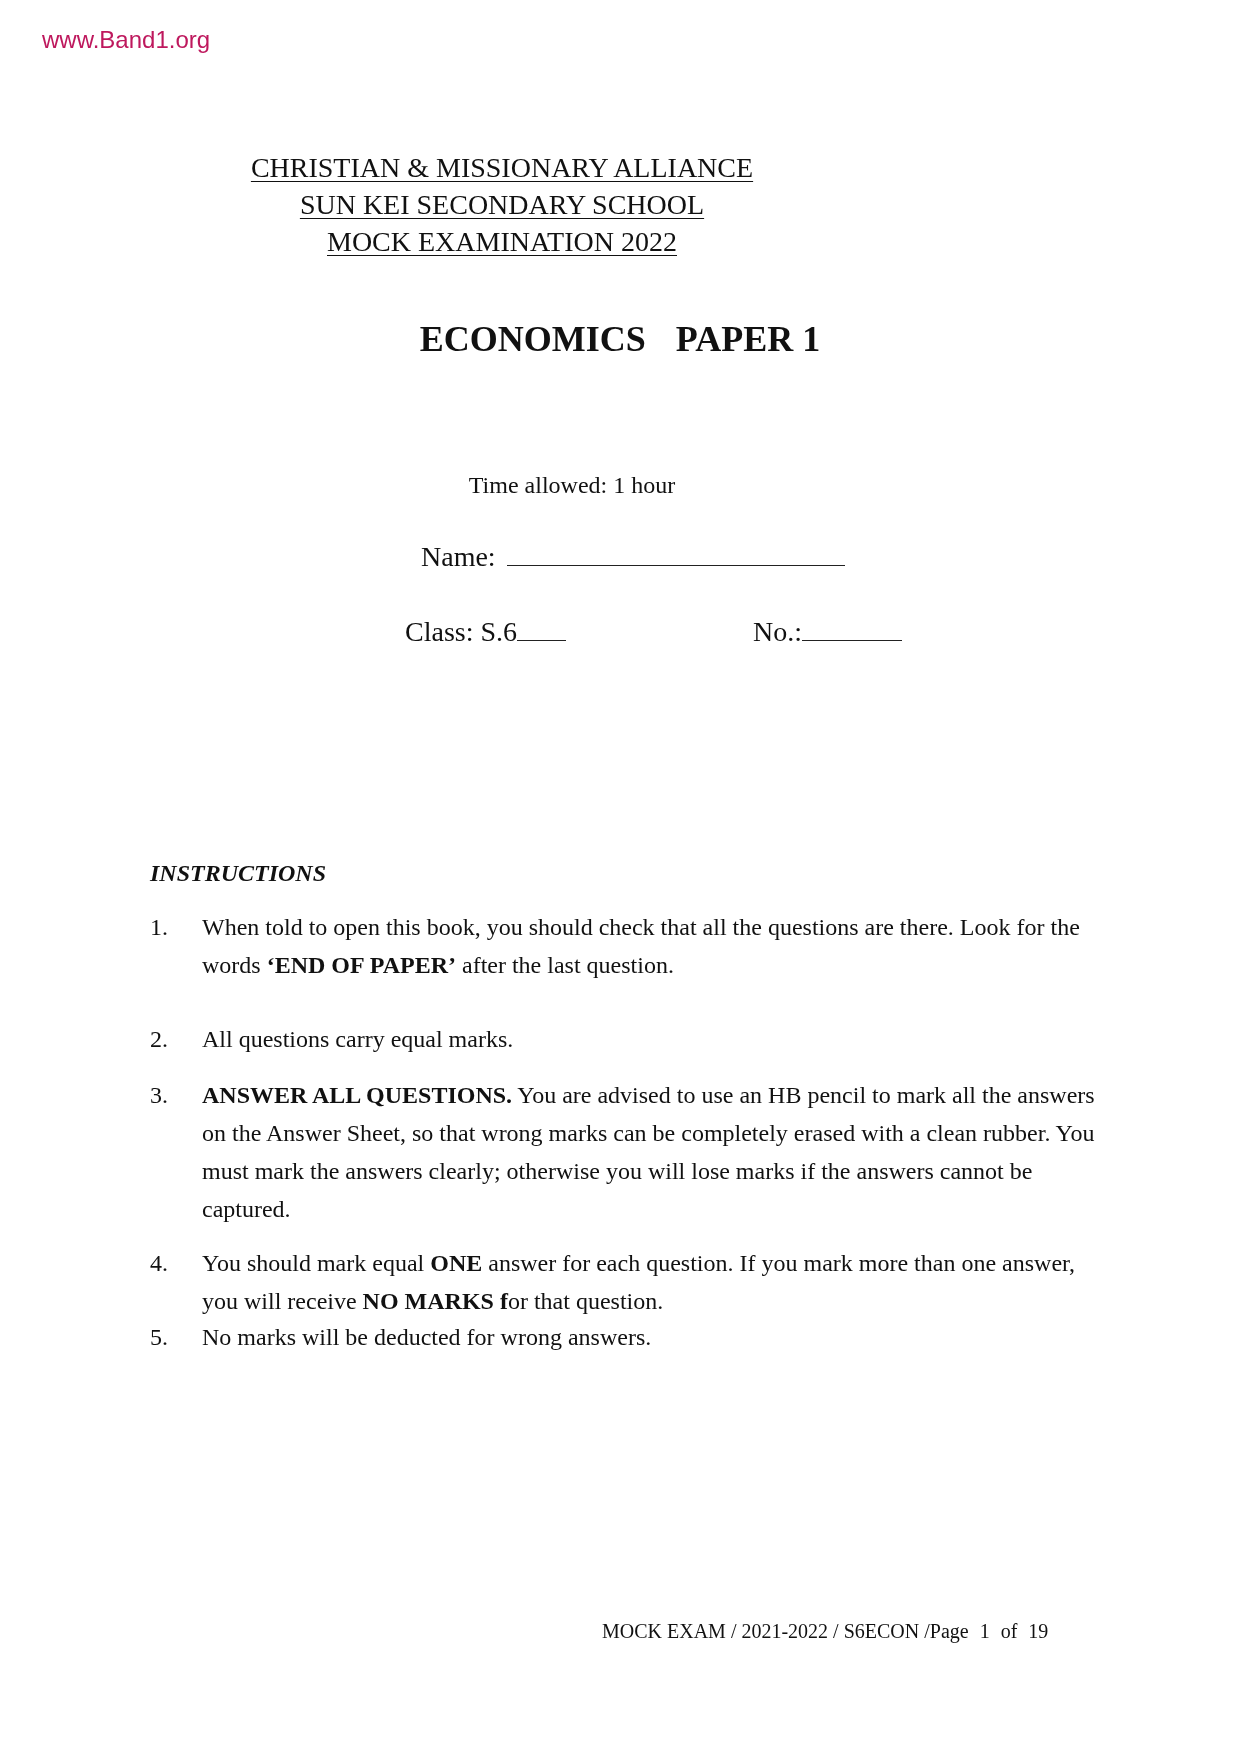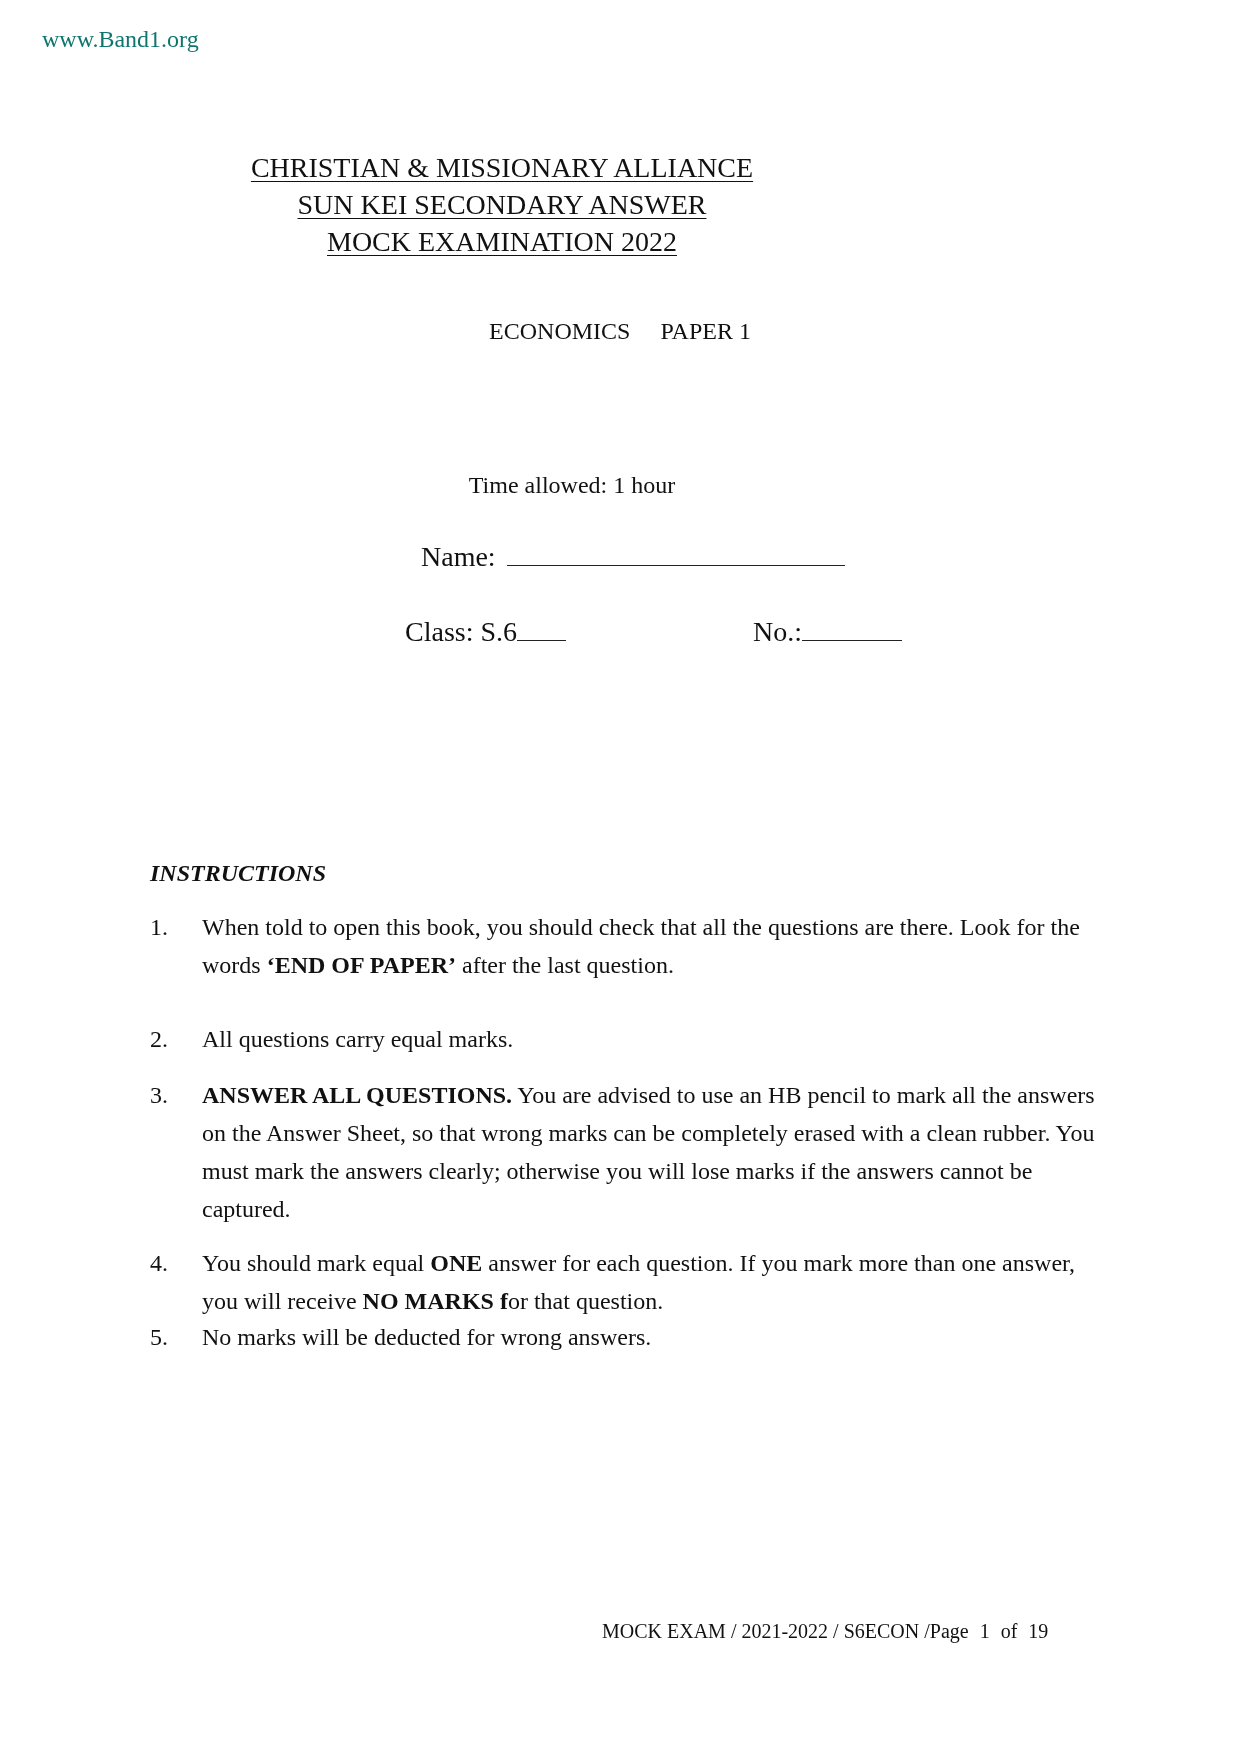--- a/index.html
+++ b/index.html
@@ -1,39 +1,39 @@
 <!DOCTYPE html>
 <html><head>
 <meta charset="utf-8">
 <style>
   html, body { margin: 0; padding: 0; background: #ffffff; }
   body { width: 1240px; height: 1754px; position: relative; overflow: hidden; color: #111111; }
-  .watermark { position: absolute; left: 42px; top: 26px; font-family: Liberation Serif, serif; font-size: 24px; color: #0f766e; }
+  .watermark { position: absolute; left: 42px; top: 26px; font-family: Liberation Sans, sans-serif; font-size: 24px; color: #be185d; }
   .serif { font-family: "Liberation Serif", serif; }
   .header-line { position: absolute; left: 0; width: 1004px; text-align: center; font-size: 28px; }
   .header-line span { text-decoration: underline; text-underline-offset: 4px; text-decoration-thickness: 1px; }
-  .title { position: absolute; left: 0; width: 1240px; top: 318px; text-align: center; font-size: 24px; font-weight: normal; }
+  .title { position: absolute; left: 0; width: 1240px; top: 318px; text-align: center; font-size: 36px; font-weight: bold; }
   .title span + span { margin-left: 30px; }
   .time { position: absolute; top: 472px; left: 0; width: 1144px; text-align: center; font-size: 24px; }
   .field { position: absolute; font-size: 28px; white-space: nowrap; }
   .blank { display: inline-block; border-bottom: 1.5px solid #222; vertical-align: baseline; height: 1px; }
   .instr-head { position: absolute; left: 150px; top: 860px; font-size: 24px; font-weight: bold; font-style: italic; }
   .instr { position: absolute; left: 150px; width: 960px; font-size: 24px; line-height: 38px; }
   .instr .num { position: absolute; left: 0; top: 0; width: 38px; }
   .instr .txt { margin-left: 52px; display: block; }
   .footer { position: absolute; top: 1620px; left: 602px; font-size: 20px; white-space: nowrap; }
   .footer span + span { margin-left: 6px; }
 </style>
 </head>
 <body>
 
 <div class="watermark">www.Band1.org</div>
 
 <div class="header-line serif" style="top:152px;"><span>CHRISTIAN &amp; MISSIONARY ALLIANCE</span></div>
-<div class="header-line serif" style="top:189px;"><span>SUN KEI SECONDARY ANSWER</span></div>
+<div class="header-line serif" style="top:189px;"><span>SUN KEI SECONDARY SCHOOL</span></div>
 <div class="header-line serif" style="top:226px;"><span>MOCK EXAMINATION 2022</span></div>
 
 <div class="title serif">
   <span>ECONOMICS</span><span>PAPER 1</span>
 </div>
 
 <div class="time serif">Time allowed: 1 hour</div>
 
 <div class="field serif" style="left:421px; top:541px;">
   <span>Name:</span>

